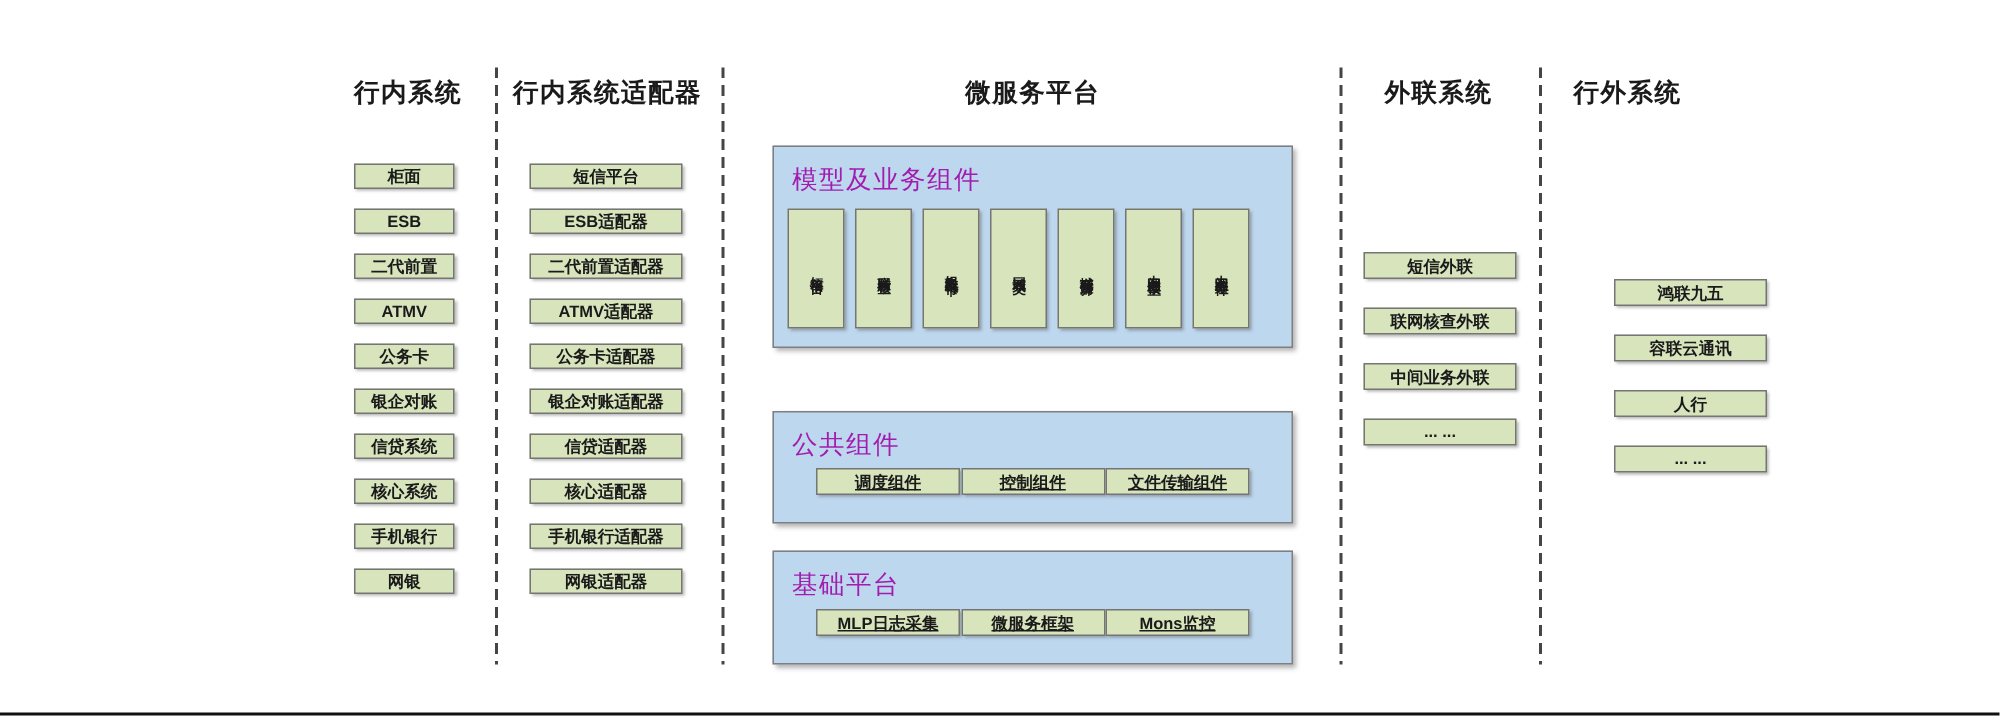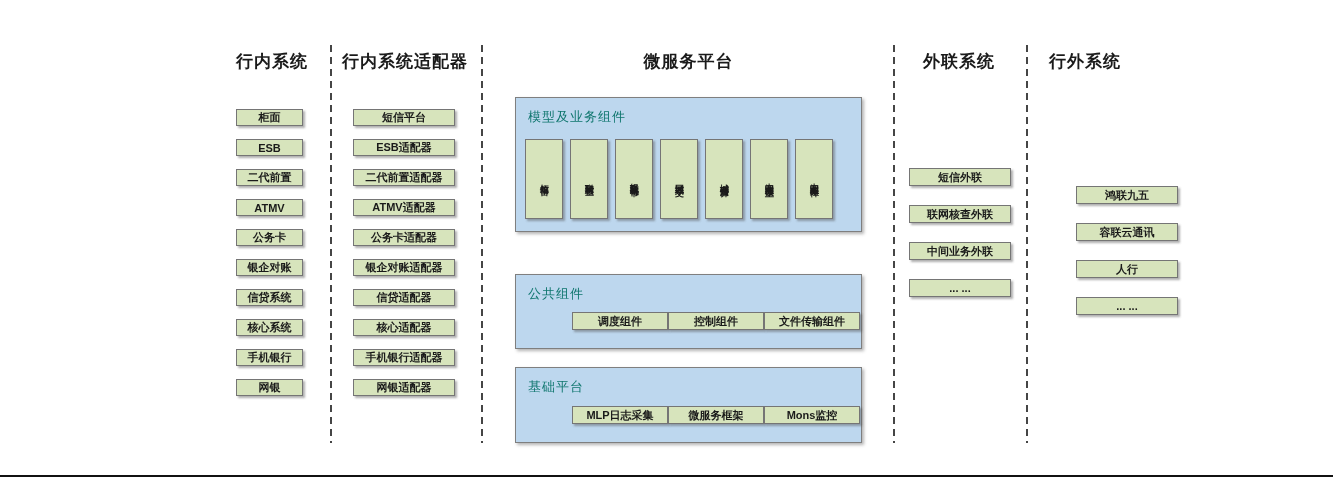--- a/index.html
+++ b/index.html
@@ -47,40 +47,40 @@
   #col-outside-stack  { left: 1076px; top: 186px; width: 102px; }
 
   
   .panel {
     position: absolute; left: 515px; width: 347px;
     background: #bdd7ee; border: 1px solid #7f7f7f;
     box-shadow: 2px 2px 3px rgba(90,90,90,0.45);
   }
   .panel-title {
     position: absolute; left: 12px; top: 10px;
-    font-size: 13px; font-weight: normal; color: #0f766e;
+    font-size: 17px; font-weight: normal; color: #a21caf;
     letter-spacing: 1px; white-space: nowrap;
   }
   #panel-model  { top: 97px;  height: 135px; }
   #panel-common { top: 250px; height: 75px; margin-top: 24px; }
   #panel-base   { top: 337px; height: 76px; margin-top: 30px; }
 
   
   .vrow { position: absolute; left: 9px; top: 41px; display: flex; gap: 7px; }
   .vrow .gbox {
     width: 38px; height: 80px;
     writing-mode: vertical-rl; text-orientation: upright;
     font-size: 9px; letter-spacing: 1px; line-height: 1;
     white-space: normal;
   }
 
   
   .hrow {
-    position: absolute; left: 0; width: 100%; padding: 0 1px;
-    display: flex; justify-content: flex-end;
+    position: absolute; left: 0; width: 100%; padding: 0 28px;
+    display: flex; justify-content: space-between; text-decoration: underline;
   }
   #panel-common .hrow { top: 37px; }
   #panel-base .hrow   { top: 38px; }
   .hrow .gbox { width: 96px; height: 18px; }
 
   
   .bottom-rule {
     position: absolute; left: 0; top: 475px; width: 1333px; height: 2px;
     background: #111111;
   }

